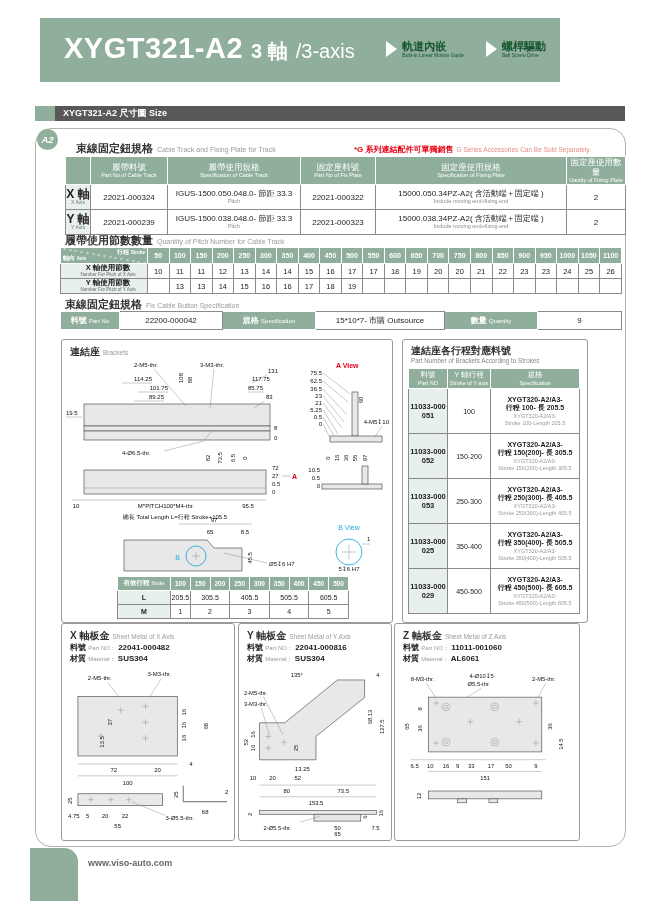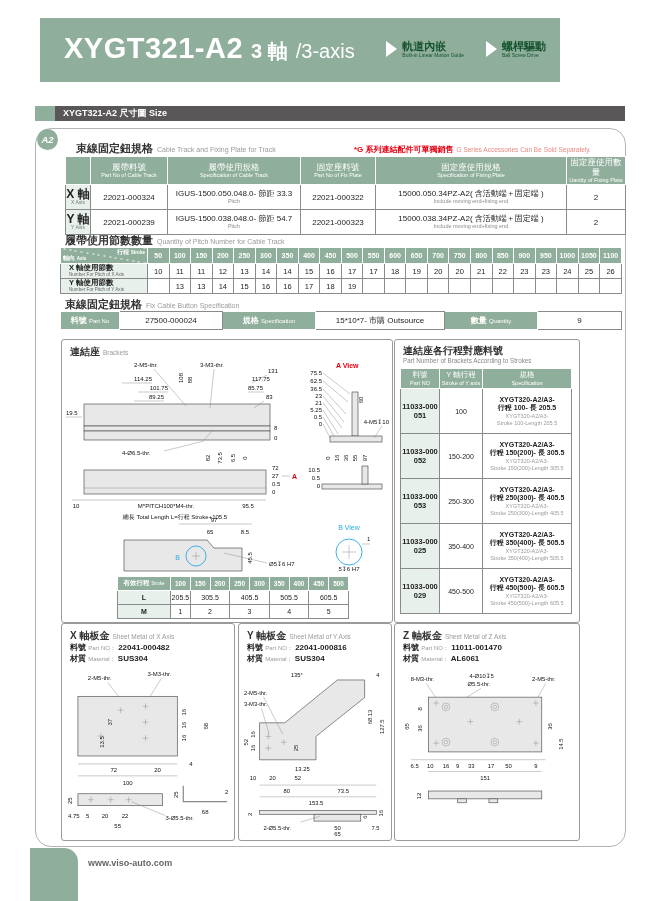--- a/index.html
+++ b/index.html
@@ -38,21 +38,21 @@
   .h1{font-size:8.5px;font-weight:normal;line-height:10px}
   .h2{font-size:5.5px;font-weight:normal;line-height:7px}
   .cellmain{font-size:8px;line-height:9px}
   .cellsub{font-size:5.5px;color:#8a8a8a;line-height:7px}
   .axcell{background:#e7f0ea!important}
   .ax1{font-size:12px;font-weight:bold;line-height:9px}
   .ax2{font-size:5px;color:#777;line-height:6px}
   
   .pitch th{font-size:7px}
   .pitch td{font-size:7.5px;height:14px}
-  .pitch .rowlab{background:#e7f0ea!important;text-align:left;padding-left:8px}
+  .pitch .rowlab{background:#e7f0ea!important;text-align:center;padding-left:8px}
   .rl1{font-size:7.5px;font-weight:bold;line-height:8px}
   .rl2{font-size:4.6px;color:#666;line-height:6px}
   .corner{position:relative;background:linear-gradient(to right top,#8fae9b 49.4%,#fff 49.4% 50.6%,#8fae9b 50.6%)!important}
   .corner .tr{position:absolute;top:0;right:2px;font-size:6px}
   .corner .bl{position:absolute;bottom:0;left:2px;font-size:6px}
   .slash{background-image:linear-gradient(to top right,transparent 48.5%,#999 48.5% 51.5%,transparent 51.5%)}
   
   .fixt td{font-size:8px;height:17px}
   .fixt .lab{background:#8fae9b;color:#fff;font-weight:bold;border:1px solid #fff}
   .fixt .lab .en{font-size:6px;font-weight:normal}
@@ -183,21 +183,21 @@
     </tr>
     <tr style="height:25px">
       <td class="axcell">
             <div class="ax1">Y 軸</div>
             <div class="ax2">Y Axis</div>
           </td>
       <td>
             <div class="cellmain">22021-000239</div>
           </td>
       <td>
-            <div class="cellmain">IGUS-1500.038.048.0- 節距 54.7</div>
+            <div class="cellmain">IGUS-1500.038.048.0- 節距 33.3</div>
             <div class="cellsub">Pitch</div>
           </td>
       <td>
             <div class="cellmain">22021-000323</div>
           </td>
       <td>
             <div class="cellmain">15000.038.34PZ-A2( 含活動端＋固定端 )</div>
             <div class="cellsub">Include moving end+fixing end</div>
           </td>
       <td>
@@ -301,21 +301,21 @@
     </table>
 
   <div class="sec-title" style="left:29px;top:168px">
     <span>束線固定鈕規格</span><span class="en">Fix Cable Button Specification</span>
   </div>
 
   <table class="tbl fixt" style="left:24px;top:182px;width:562px">
     <tbody>
         <tr>
       <td class="lab" style="width:58px"><span>料號</span> <span class="en">Part No</span></td>
-      <td style="width:102px">27500-000024</td>
+      <td style="width:102px">22200-000042</td>
       <td class="lab" style="width:92px"><span>規格</span> <span class="en">Specification</span></td>
       <td style="width:128px">15*10*7- 市購 Outsource</td>
       <td class="lab" style="width:92px"><span>數量</span> <span class="en">Quantity</span></td>
       <td>9</td>
     </tr>
   </tbody>
     </table>
 
   <div class="box" style="left:25px;top:210px;width:330px;height:282px">
     <div class="boxtitle">
@@ -464,21 +464,21 @@
         <td>1</td>
         <td colspan="2">2</td>
         <td colspan="2">3</td>
         <td colspan="2">4</td>
         <td colspan="2">5</td>
       </tr>
     </tbody>
       </table>
   </div>
 
-  <div class="box" style="left:358px;top:210px;width:184px;height:282px">
+  <div class="box" style="left:366px;top:210px;width:184px;height:282px">
     <div class="boxtitle" style="top:4px">
       <span>連結座各行程對應料號</span>
     </div>
     <div style="position:absolute;left:8px;top:17px;font-size:6.3px;color:#888;white-space:nowrap">Part Number of Brackets According to Strokes</div>
     <table class="tbl bp" style="left:5px;top:28px;width:172px">
       <tbody>
           <tr style="height:20px">
         <th style="width:38px">
               <div class="h1" style="font-size:7.5px">料號</div>
               <div class="h2">Part NO</div>
@@ -622,21 +622,21 @@
       <text class="dm" x="98" y="166">50</text>
       <text class="dm" x="98" y="172">65</text>
       <text class="dm" x="128" y="153" transform="rotate(-90 128 153)">6</text>
       <text class="d" x="133" y="166">7.5</text>
       <text class="dm" x="145" y="149" transform="rotate(-90 145 149)">16</text>
     </svg>
   </div>
 
   <div class="box" style="left:358px;top:494px;width:184px;height:216px">
     <div class="boxtitle"><span>Z 軸板金</span><span class="en">Sheet Metal of Z Axis</span></div>
-    <div class="info" style="top:18px"><span class="lab">料號</span> <span class="en">Part NO：</span> <span class="val">11011-001470</span></div>
+    <div class="info" style="top:18px"><span class="lab">料號</span> <span class="en">Part NO：</span> <span class="val">11011-001060</span></div>
     <div class="info" style="top:29px"><span class="lab">材質</span> <span class="en">Material：</span> <span class="val">AL6061</span></div>
     <svg style="left:4px;top:44px" width="176" height="160" viewBox="0 0 180 160">
       <text class="d" x="12" y="12">8-M3-thr.</text>
       <line class="ln" x1="28" y1="14" x2="40" y2="32"></line>
       <text class="d" x="72" y="8">4-Ø10↧5</text>
       <text class="d" x="70" y="17">Ø5.5-thr.</text>
       <line class="ln" x1="84" y1="19" x2="60" y2="34"></line>
       <text class="d" x="136" y="12">2-M5-thr.</text>
       <line class="ln" x1="150" y1="14" x2="140" y2="32"></line>
       <rect class="part" x="30" y="28" width="116" height="56"></rect>

